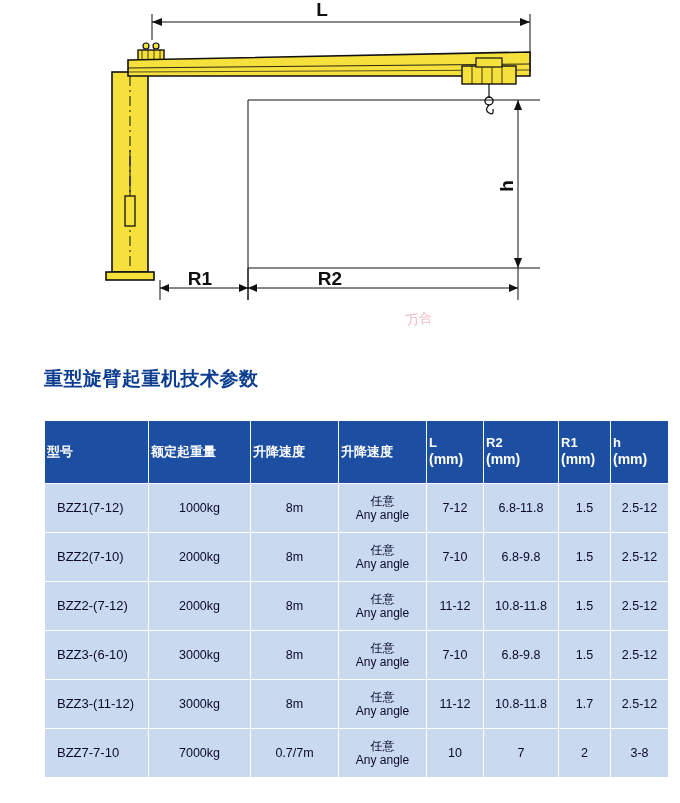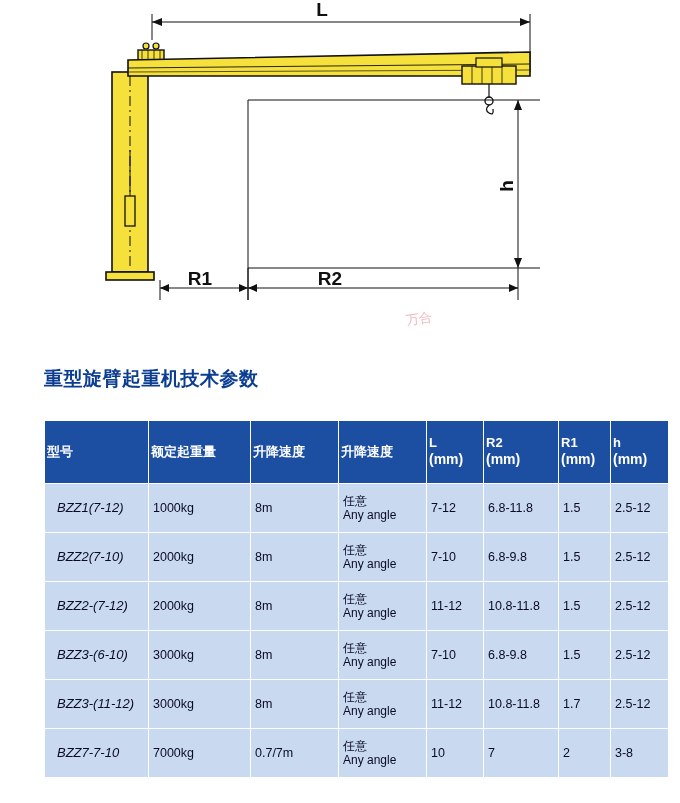--- a/index.html
+++ b/index.html
@@ -78,30 +78,29 @@
     display: block;
     font-size: 14px;
     font-weight: bold;
   }
   table.spec td {
     background: #c9d9ef;
     color: #0a0a28;
     font-size: 12.5px;
     border: 1px solid #ffffff;
     padding: 7px 4px;
-    text-align: left;
+    text-align: center;
     height: 34px;
     vertical-align: middle;
     line-height: 1.2;
   }
   table.spec td.model {
     text-align: left;
     padding-left: 12px;
     font-size: 13px;
-    font-style: italic;
   }
   table.spec td.angle .cn {
     display: block;
     font-size: 12px;
   }
   table.spec td.angle .en {
     display: block;
     font-size: 12px;
   }
 

